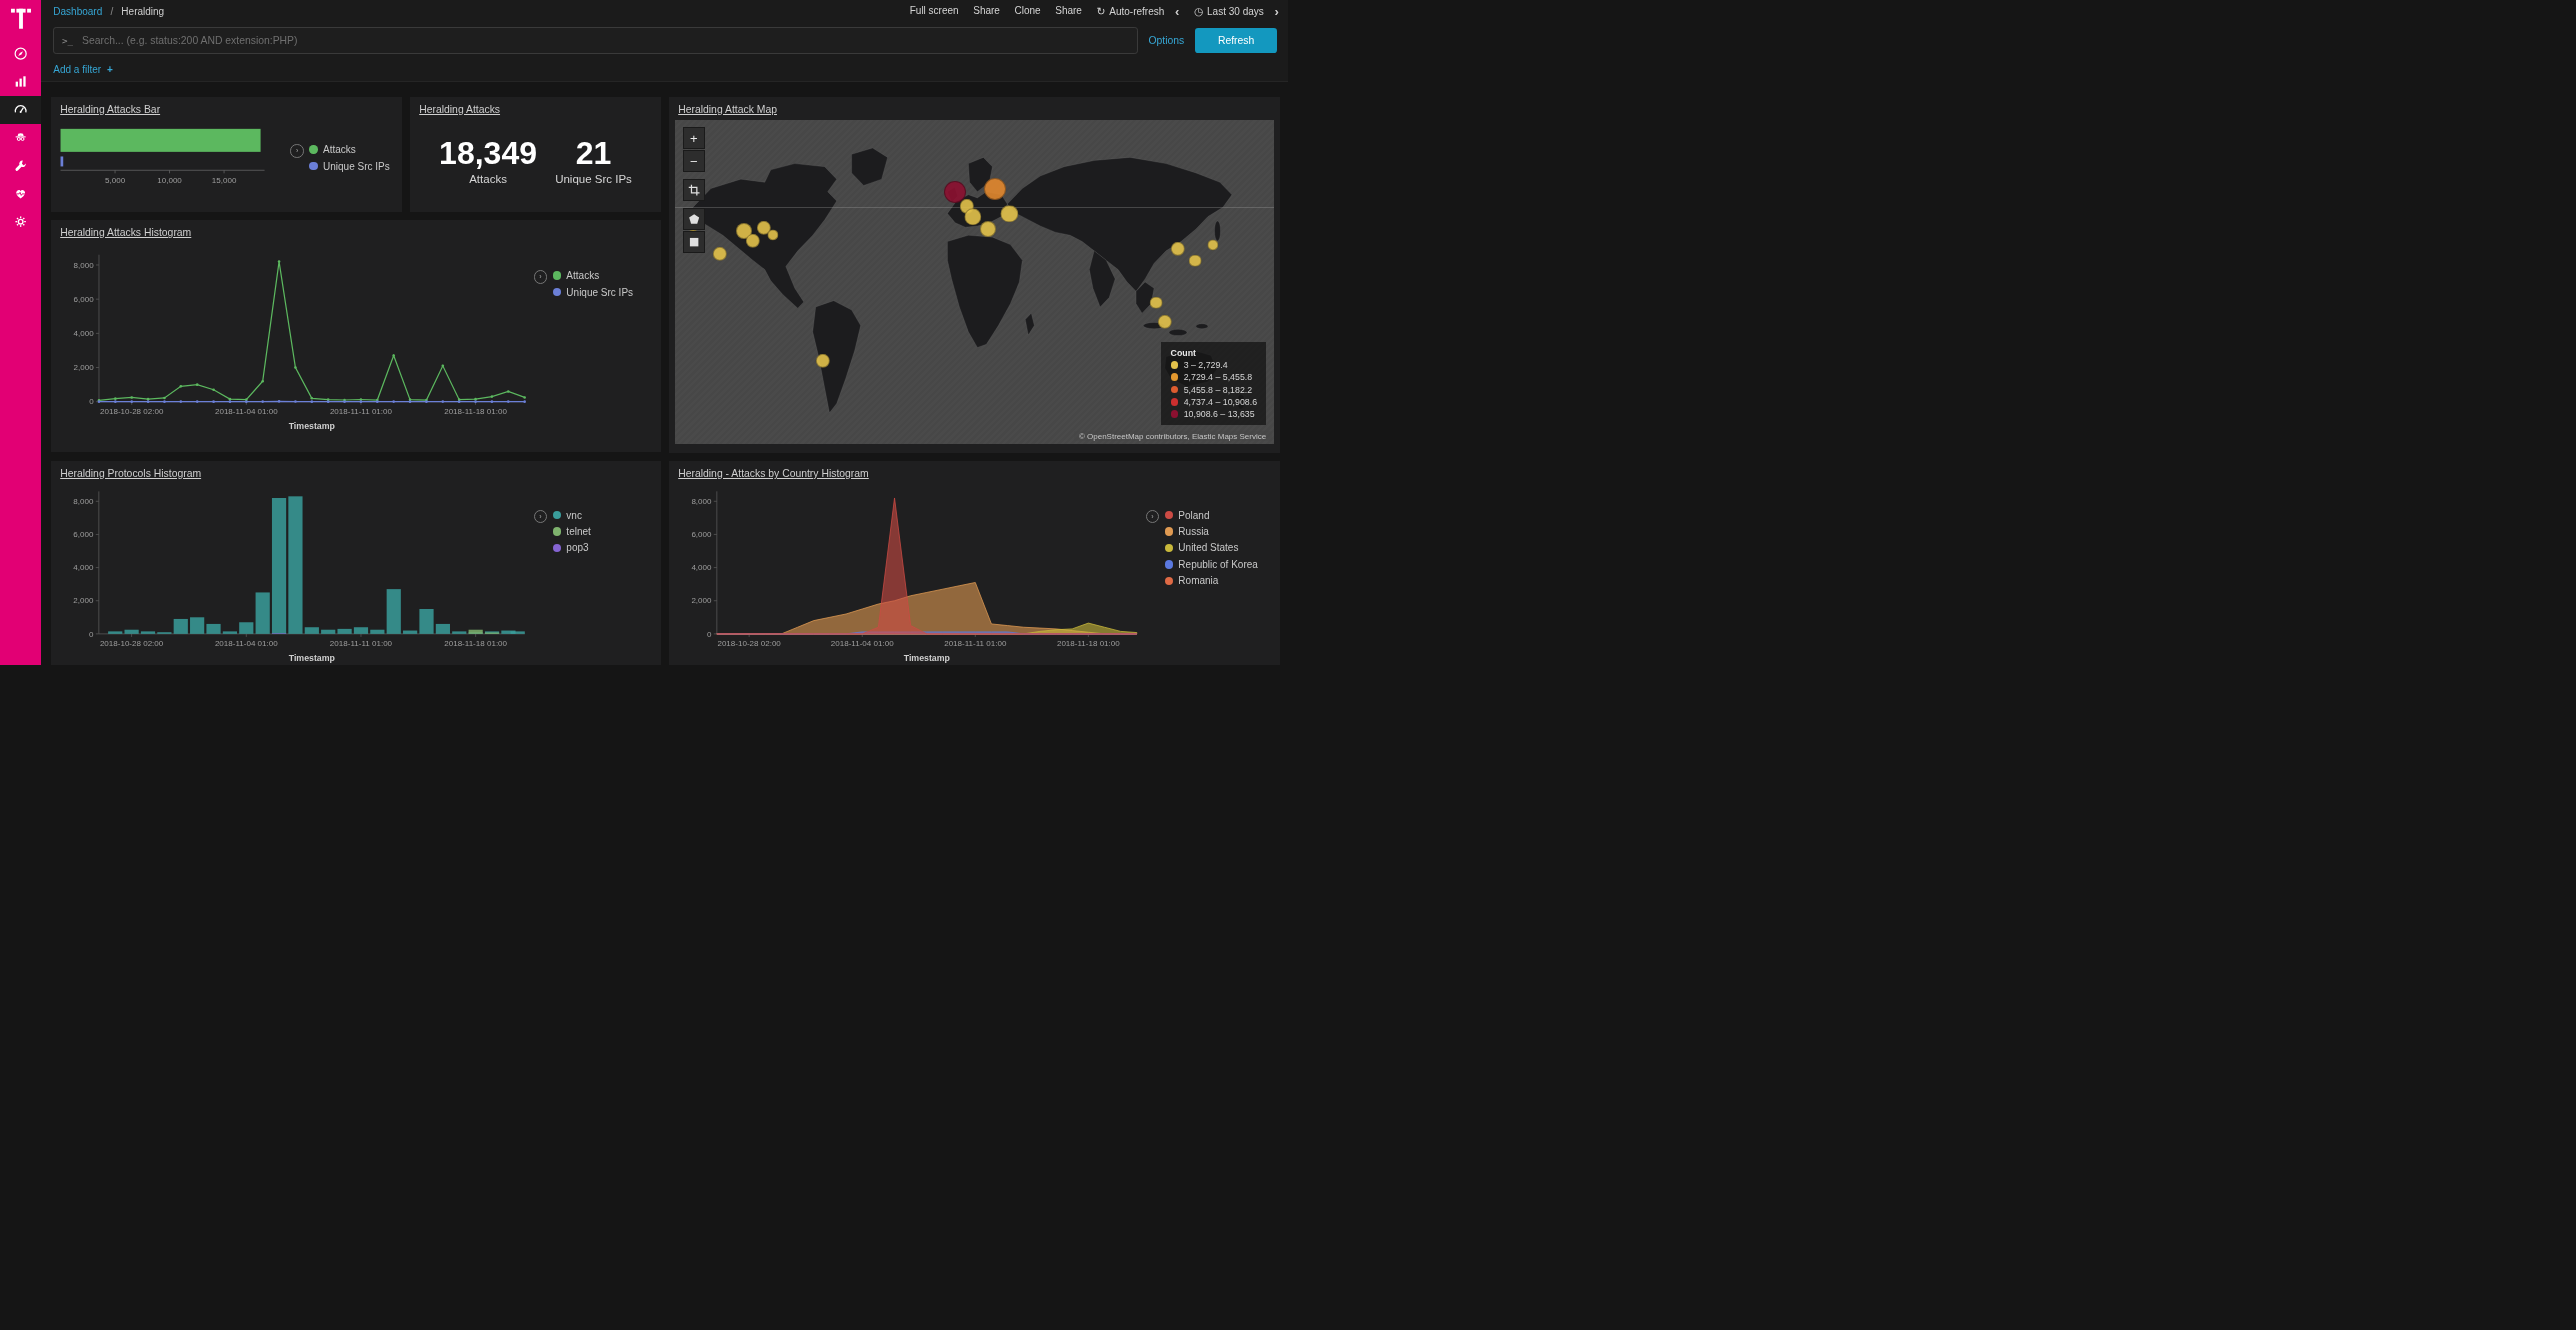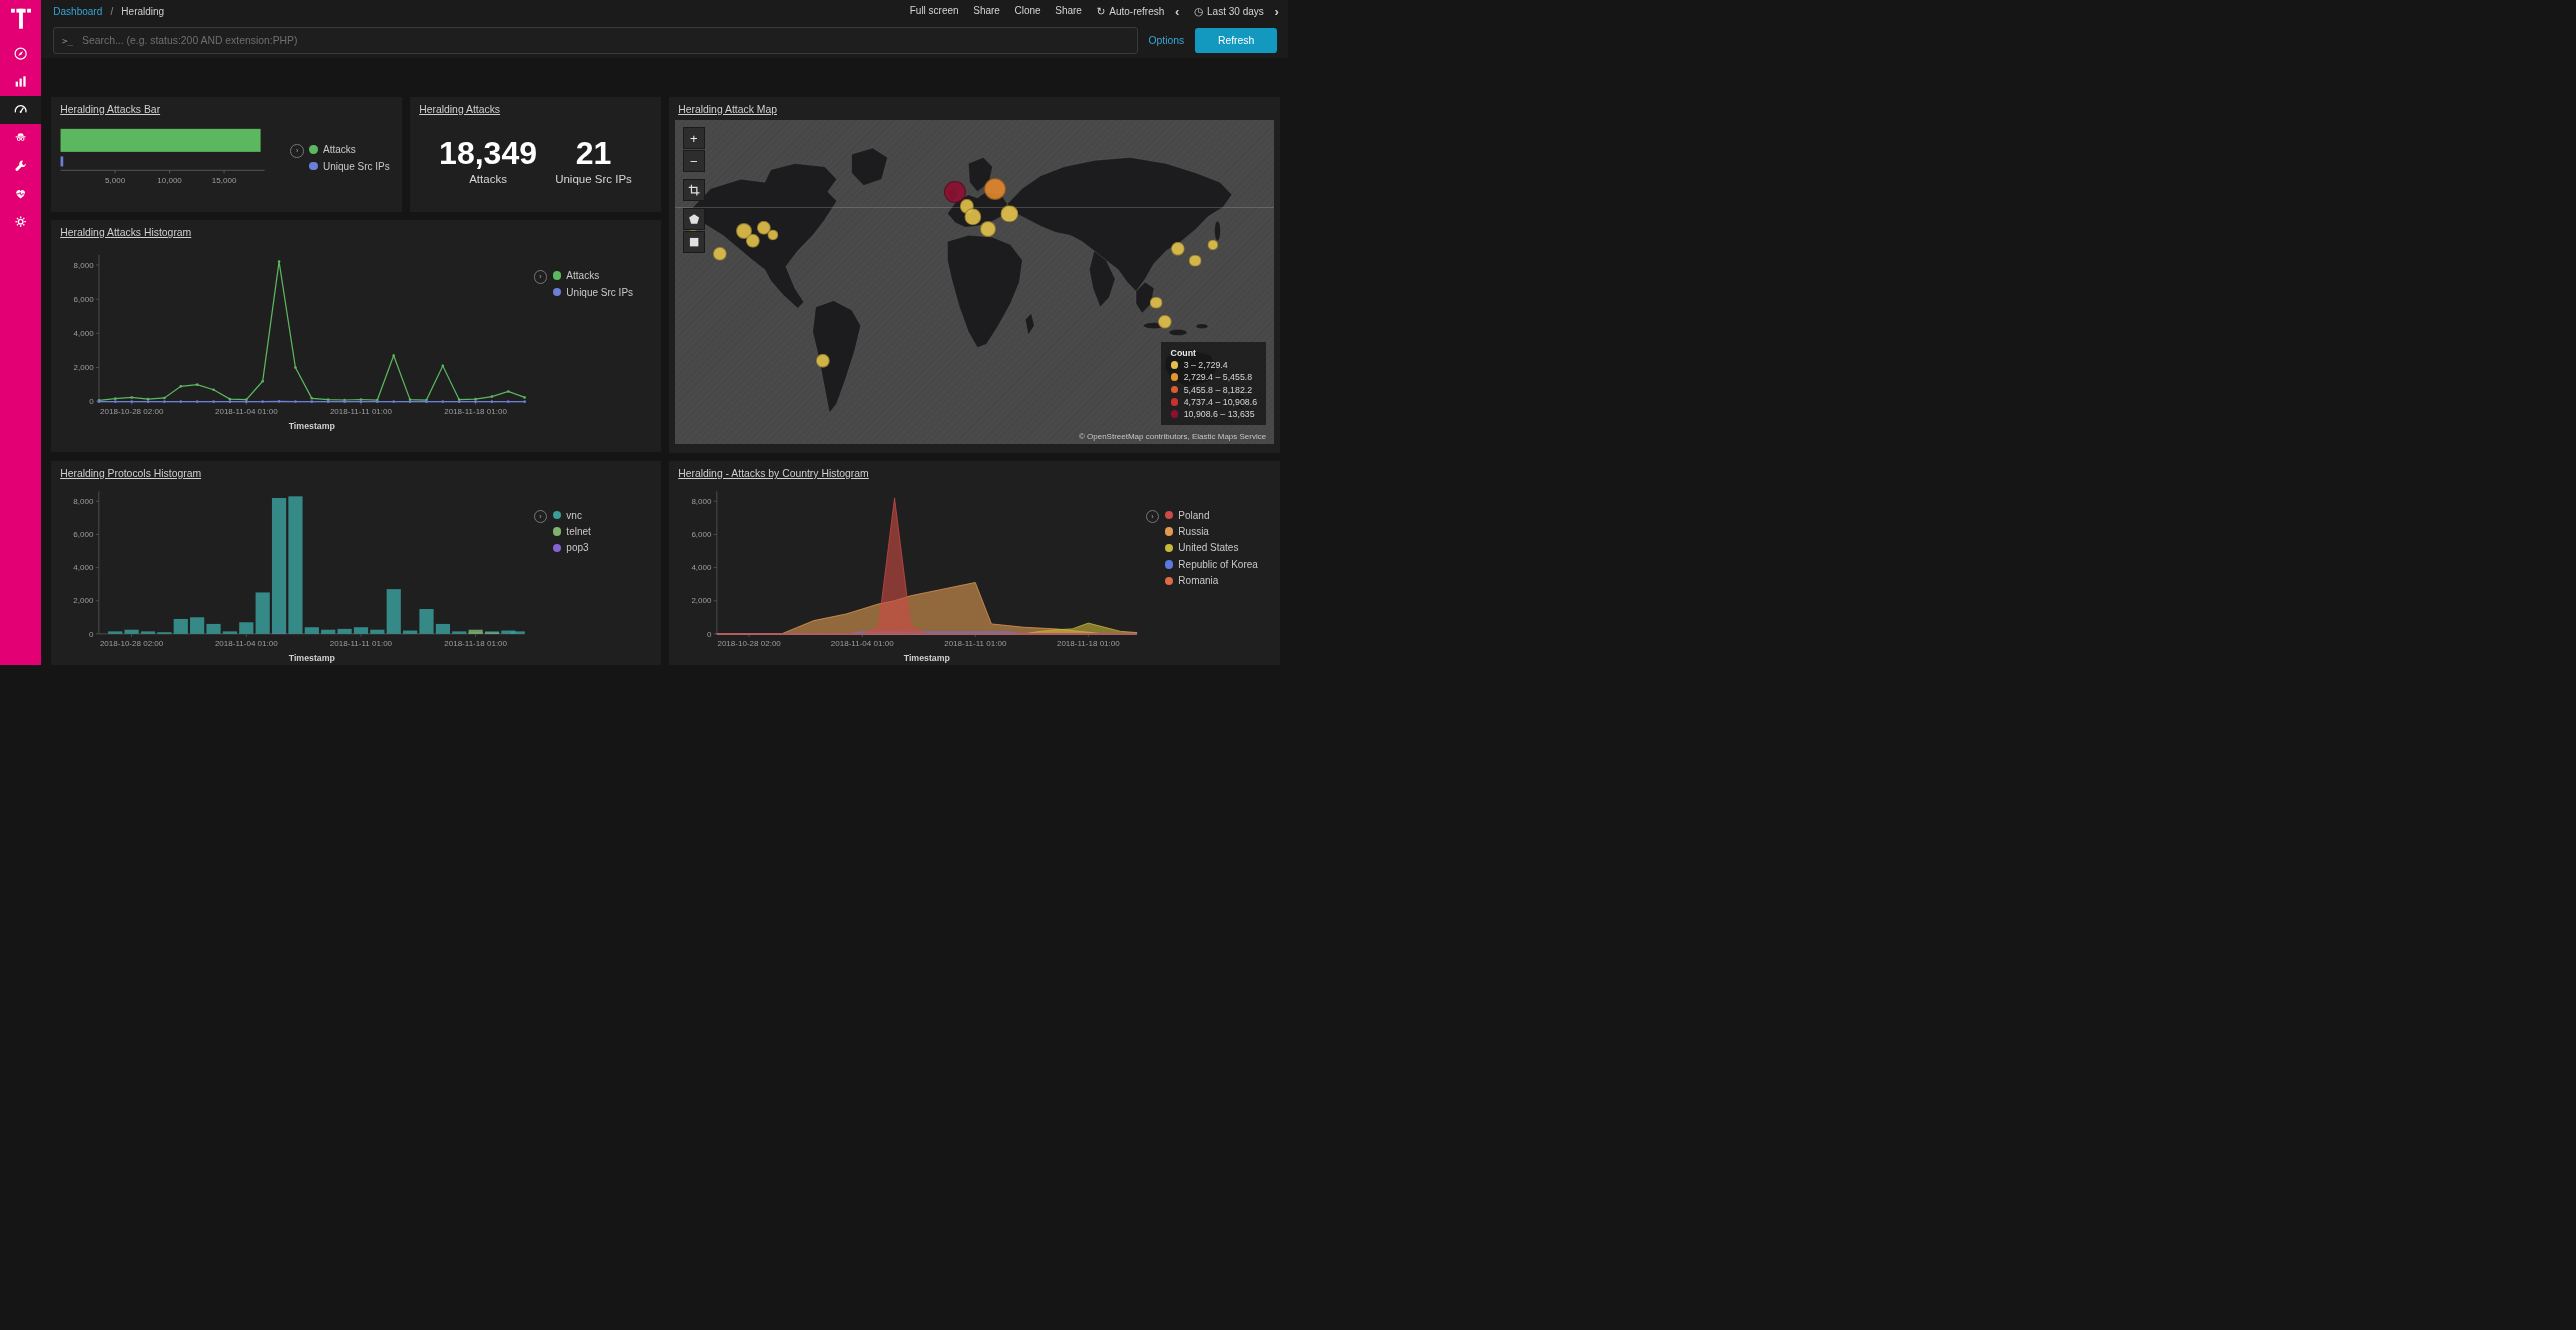--- a/index.html
+++ b/index.html
@@ -187,20 +187,26 @@
 
     <div class="search-row">
       <div class="search-box">
         <span class="search-prompt">&gt;_</span>
         <input type="text" placeholder="Search... (e.g. status:200 AND extension:PHP)" style="">
       </div>
       <span class="options-link">Options</span>
       <button class="refresh-btn">Refresh</button>
     </div>
 
+    <div class="filter-row">
+      <span class="add-filter">
+        <span>Add a filter</span>
+        <span class="plus">+</span>
+      </span>
+    </div>
   </div>
 
   <section class="panel" id="panel-bar">
     <h3 class="panel-title">Heralding Attacks Bar</h3>
     <div class="panel-body">
       <div><svg width="224" height="74" viewBox="0 0 292 96">
             <rect x="2" y="10" width="260.7843137254902" height="30" fill="#5cb85f"></rect>
             <rect x="2" y="46" width="3.5" height="13" fill="#6b7fd7"></rect>
             <line x1="2" y1="64" x2="268" y2="64" stroke="#666"></line>
             <line x1="73.06226871368744" y1="64" x2="73.06226871368744" y2="68" stroke="#666"></line>

